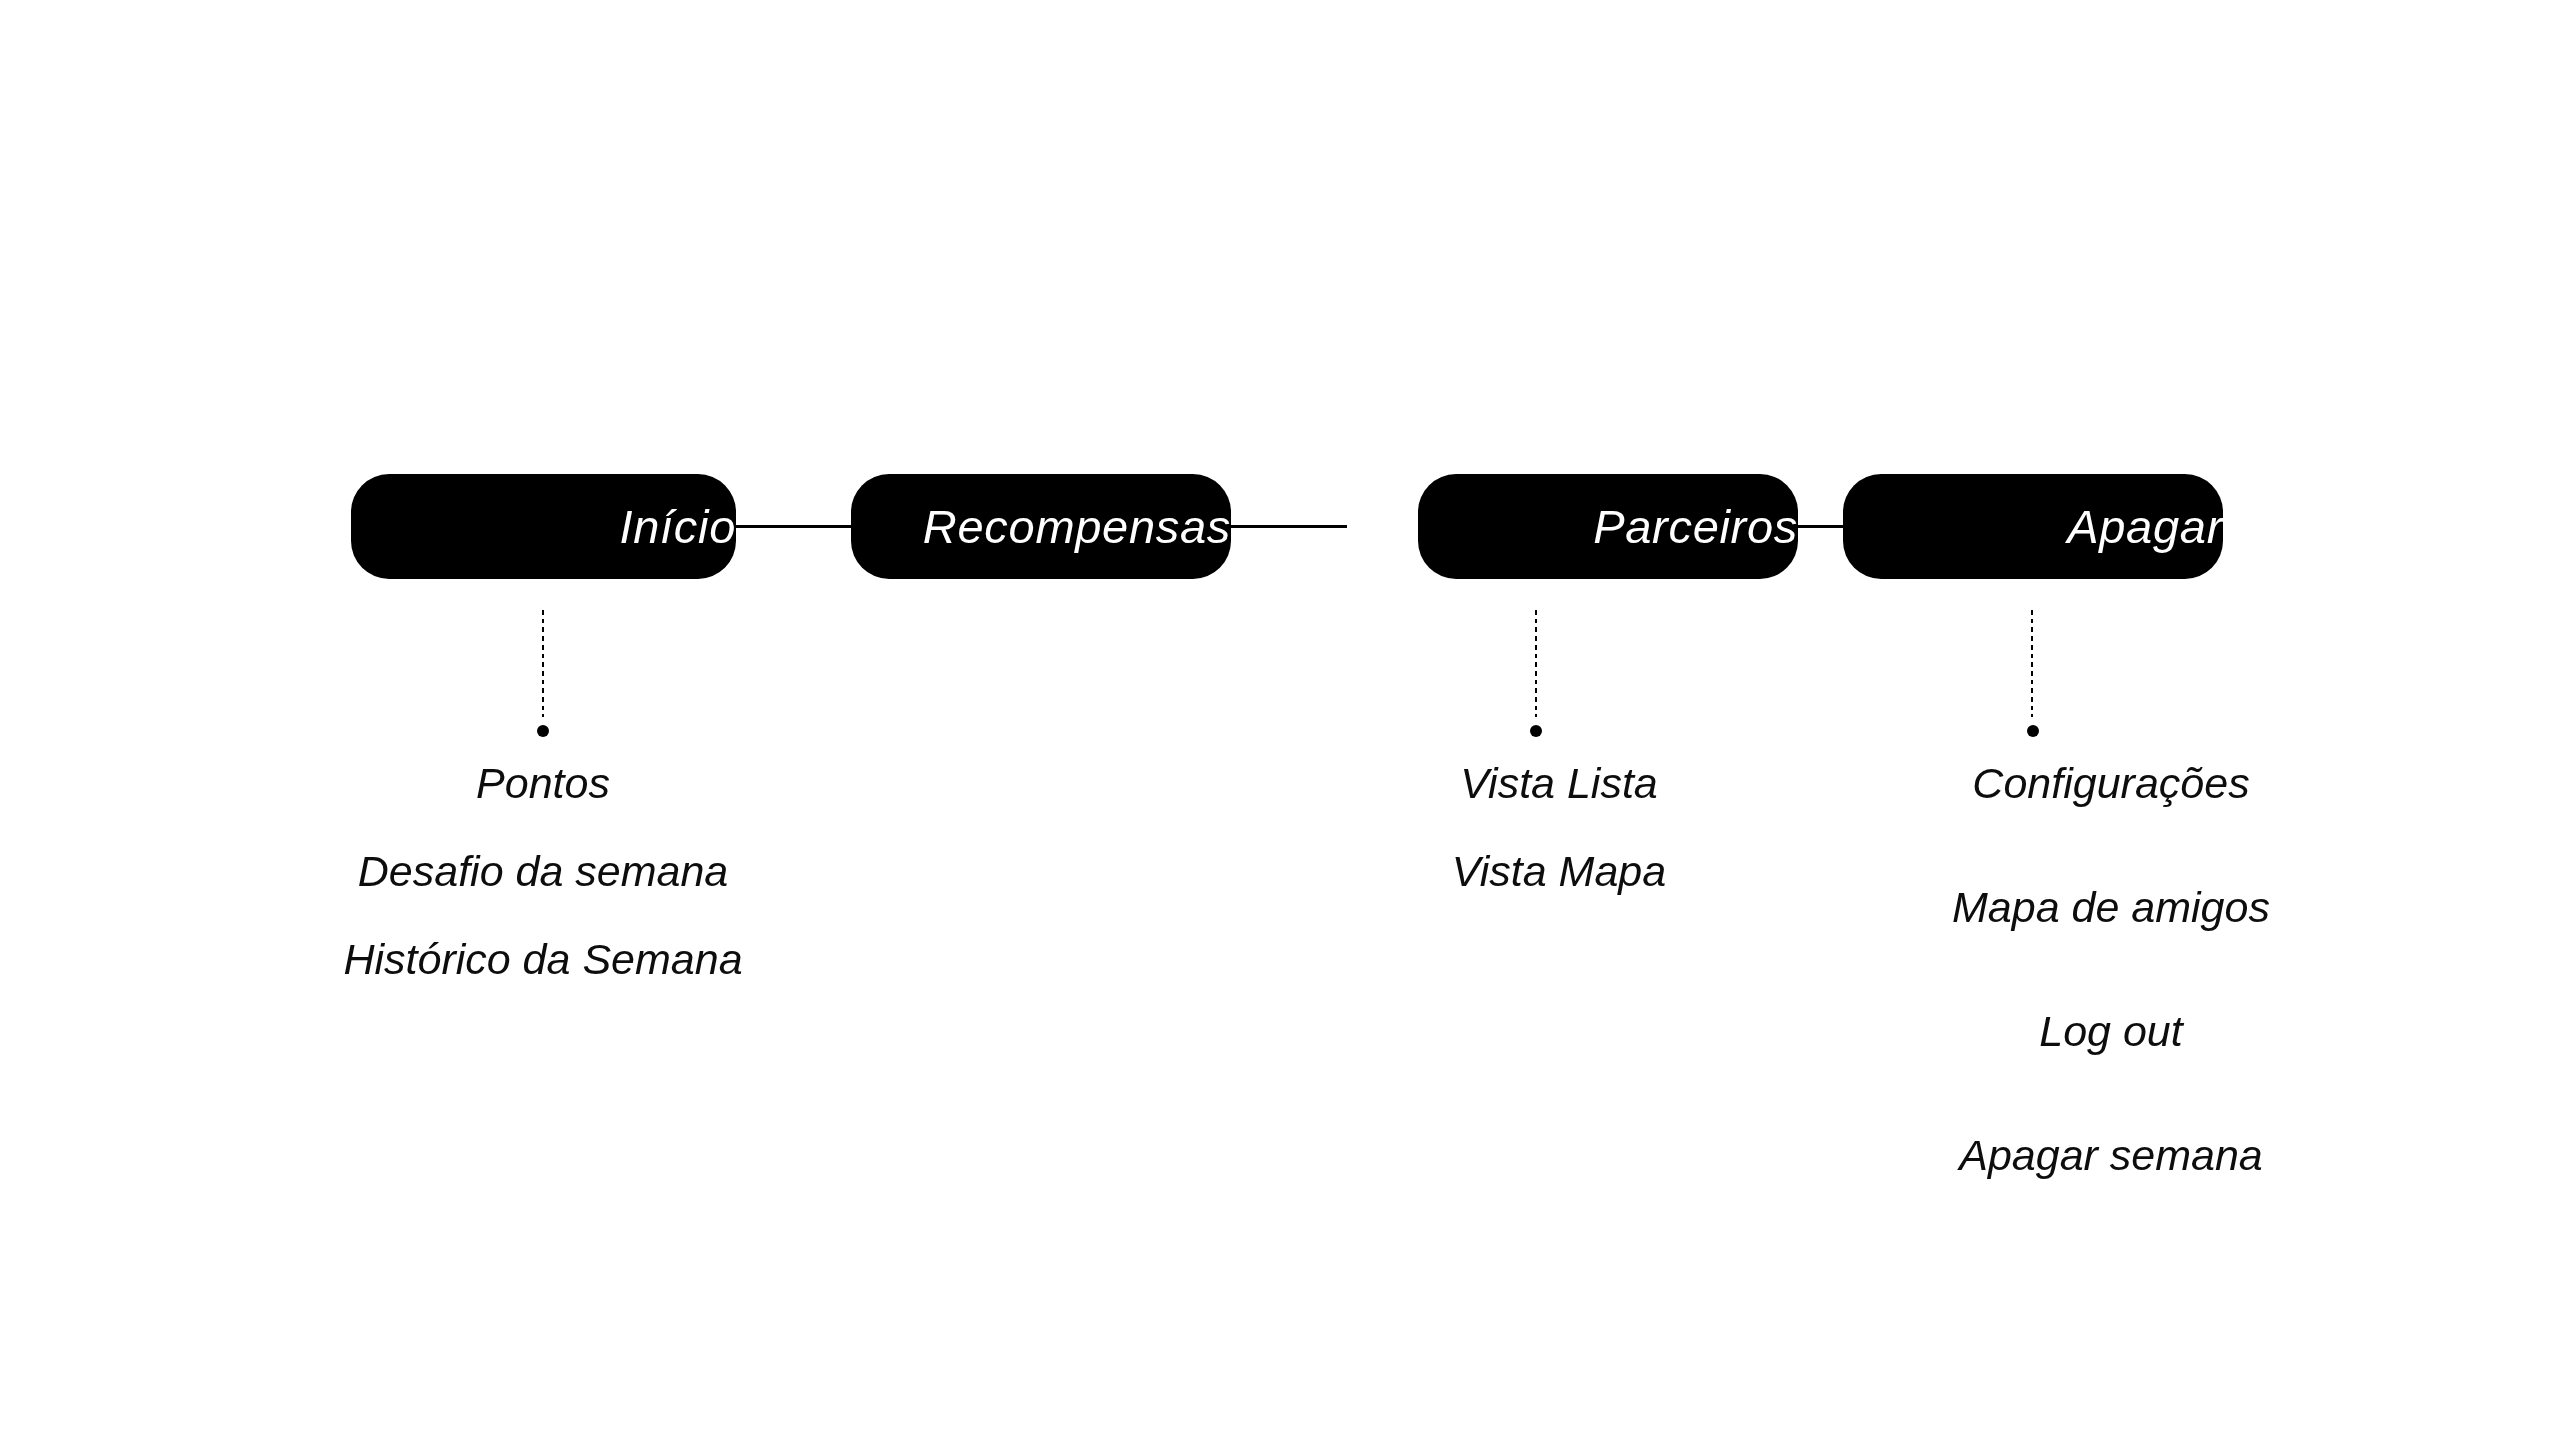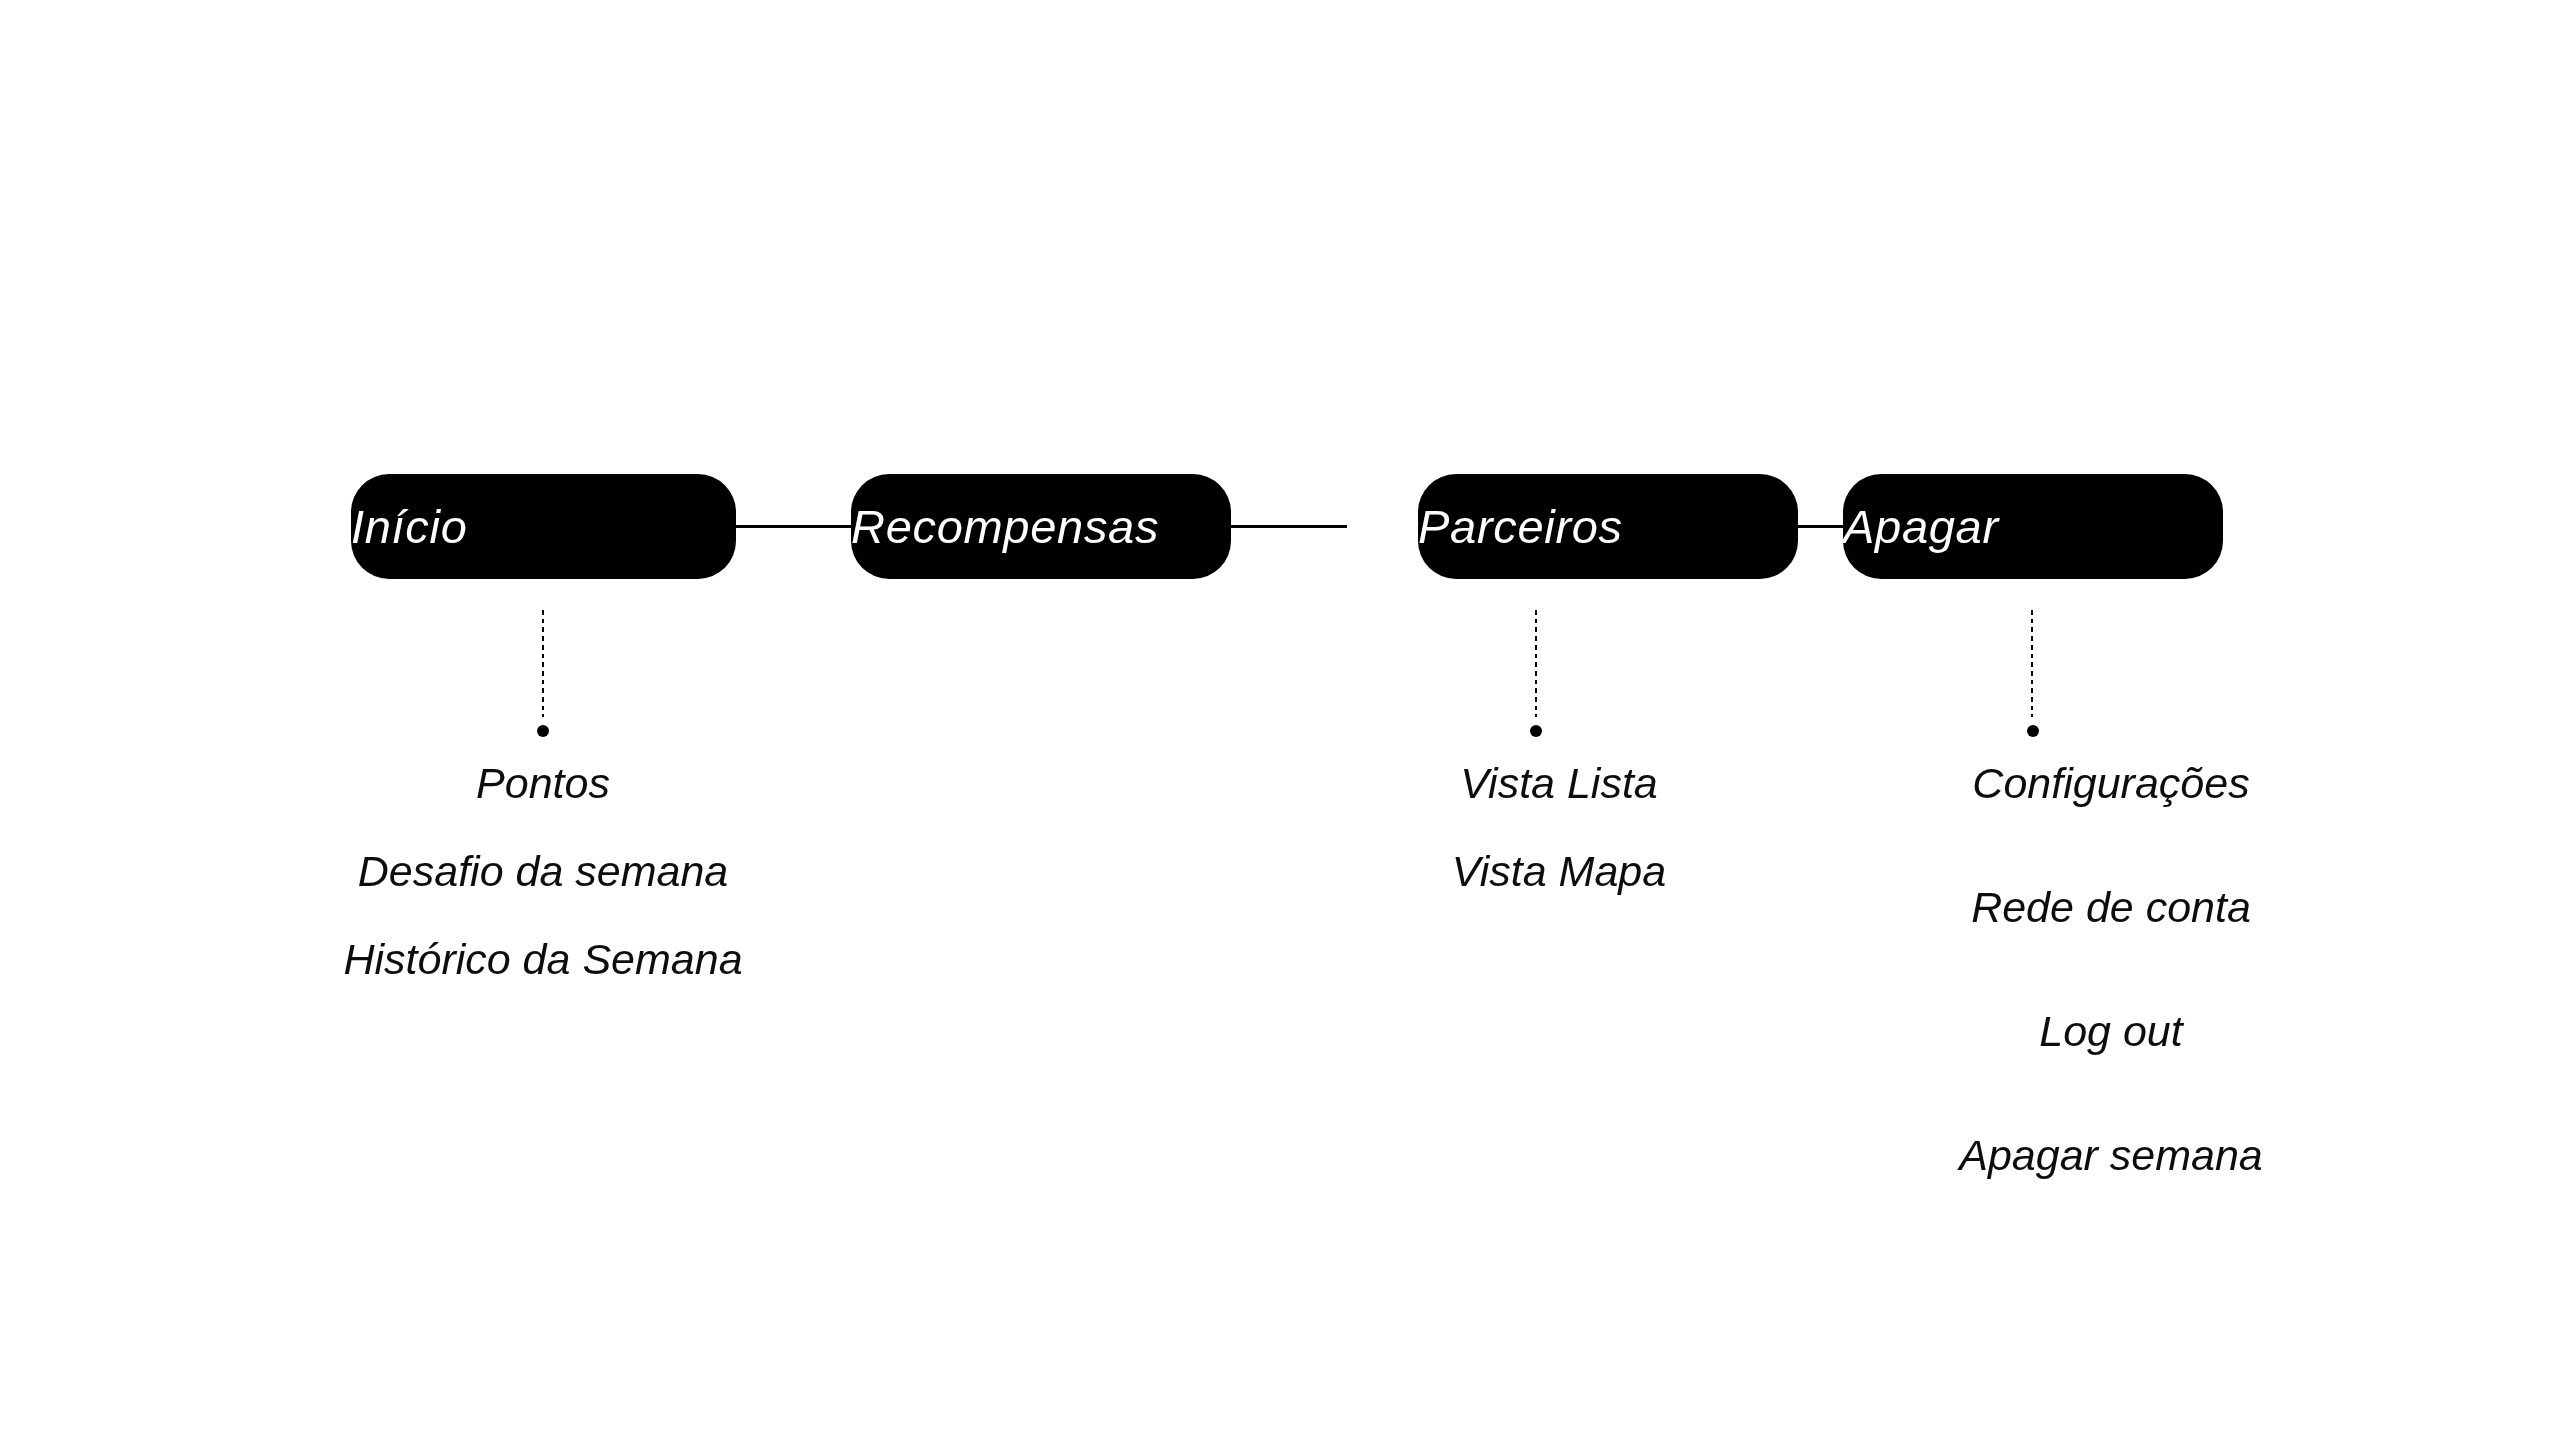--- a/index.html
+++ b/index.html
@@ -24,21 +24,21 @@
   }
   
   .node {
     position: absolute;
     top: 474px;
     height: 105px;
     background: var(--node-bg);
     border-radius: 38px;
     display: flex;
     align-items: center;
-    justify-content: flex-start;
+    justify-content: flex-end;
   }
   .node-label {
     color: var(--node-text);
     font-size: 47px;
     font-style: italic;
     font-weight: 400;
     letter-spacing: 0.7px;
     white-space: nowrap;
   }
   .node-inicio      { left: 351px;  width: 385px; }
@@ -145,19 +145,19 @@
     <div class="child-item">Histórico da Semana</div>
   </div>
 
   <div class="child-list list-parceiros">
     <div class="child-item">Vista Lista</div>
     <div class="child-item">Vista Mapa</div>
   </div>
 
   <div class="child-list list-perfil">
     <div class="child-item">Configurações</div>
-    <div class="child-item">Rede de conta</div>
+    <div class="child-item">Mapa de amigos</div>
     <div class="child-item">Log out</div>
     <div class="child-item">Apagar semana</div>
   </div>
 
 </div>
 
 
 </body></html>

